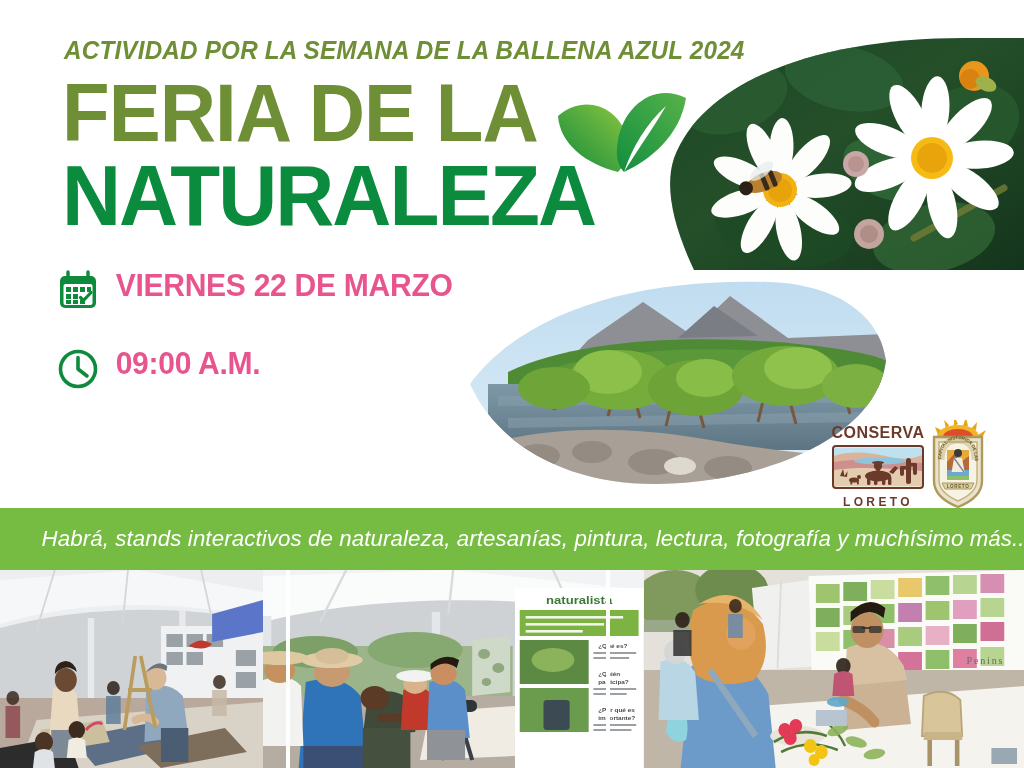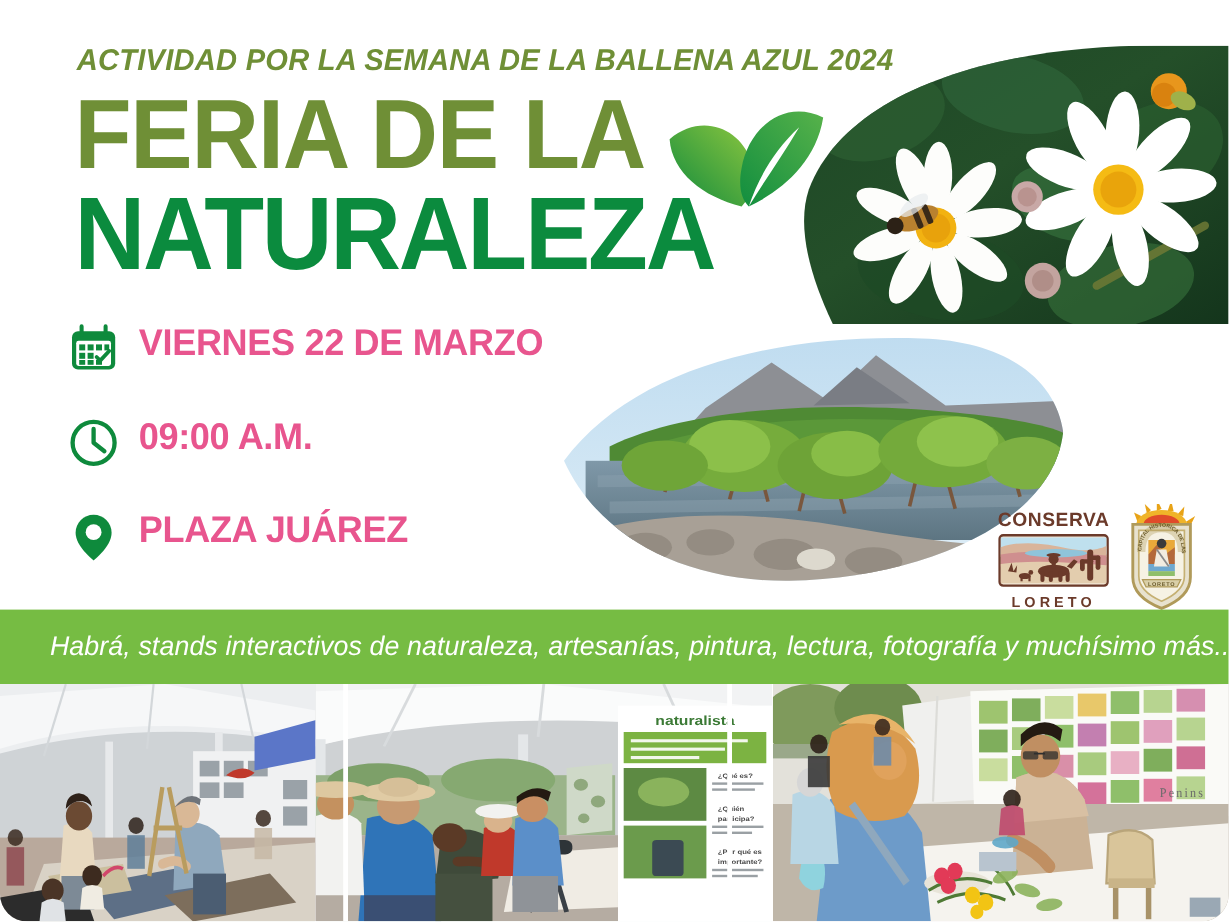--- a/index.html
+++ b/index.html
@@ -2,21 +2,21 @@
 <html><head>
 <meta charset="utf-8">
 <style>
   * { margin:0; padding:0; box-sizing:border-box; }
   html,body { width:1024px; height:768px; overflow:hidden; }
   body {
     font-family:"Liberation Sans", sans-serif;
     background:#ffffff;
     position:relative;
   }
-  .poster { position:relative; width:1024px; height:768px; background:#fff; overflow:hidden;border-radius:23px; }
+  .poster { position:relative; width:1024px; height:768px; background:#fff; overflow:hidden; }
 
   
   .kicker {
     position:absolute; left:64px; top:36px;
     font-size:25px; font-weight:bold; font-style:italic;
     letter-spacing:0.2px; color:#6f8f36; white-space:nowrap;
     transform:scaleX(0.97); transform-origin:left center;
   }
   .title1 {
     position:absolute; left:62px; top:72px;
@@ -43,21 +43,21 @@
     letter-spacing:-0.3px; white-space:nowrap; padding-left:12px;
     transform:scaleX(0.97); transform-origin:left center;
   }
 
   
   .leafphoto { position:absolute; }
   #leaf-top { left:664px; top:38px; width:360px; height:232px; }
   #leaf-bottom { left:468px; top:276px; width:420px; height:212px; }
 
   
-  .logos { position:absolute; left:828px; top:418px; width:176px; height:92px; display:flex; align-items:flex-end; gap:10px; }
+  .logos { position:absolute; left:828px; top:418px; width:176px; height:92px; display:flex; align-items:flex-end; }
   .logo-conserva { width:100px; height:88px; }
   .logo-shield { width:60px; height:90px; }
 
   
   .banner {
     position:absolute; left:0; top:508px; width:1024px; height:62px;
     background:#76bc43; display:flex; align-items:center;
   }
   .banner .txt {
     color:#ffffff; font-style:italic; font-size:22.5px; font-weight:500;
@@ -273,29 +273,20 @@
     <div class="drow">
       <span class="ic">
         <svg width="46" height="46" viewBox="0 0 46 46" aria-hidden="true">
           <circle cx="23" cy="23" r="17.5" fill="none" stroke="#0e8a3c" stroke-width="3.6"></circle>
           <path d="M23,11.5 L23,23 L32,30" stroke="#0e8a3c" stroke-width="3.6" fill="none" stroke-linecap="round" stroke-linejoin="round"></path>
         </svg>
       </span>
       <span class="tx">09:00 A.M.</span>
     </div>
 
-    <div class="drow">
-      <span class="ic">
-        <svg width="46" height="46" viewBox="0 0 46 46" aria-hidden="true">
-          <path d="M23,5 C14.7,5 8,11.7 8,20 C8,31.5 23,43 23,43 C23,43 38,31.5 38,20 C38,11.7 31.3,5 23,5 Z" fill="#0e8a3c"></path>
-          <circle cx="23" cy="19.5" r="6.6" fill="#ffffff"></circle>
-        </svg>
-      </span>
-      <span class="tx">PLAZA JUÁREZ</span>
-    </div>
   </div>
 
   <div class="logos">
 
     <div class="logo-conserva">
       <svg viewBox="0 0 100 88" aria-hidden="true">
         <text x="50" y="16" text-anchor="middle" font-family="Liberation Sans, sans-serif" font-size="16" font-weight="bold" fill="#6b3a2a" letter-spacing="0.5">CONSERVA</text>
         <g>
           <path d="M8,24 h84 a3,3 0 0 1 3,3 v36 a3,3 0 0 1 -3,3 h-84 a3,3 0 0 1 -3,-3 v-36 a3,3 0 0 1 3,-3 Z" fill="#f2e7d6" stroke="#6b3a2a" stroke-width="2"></path>
           <path d="M6,26 h88 v14 h-88 Z" fill="#bfe0ee"></path>

